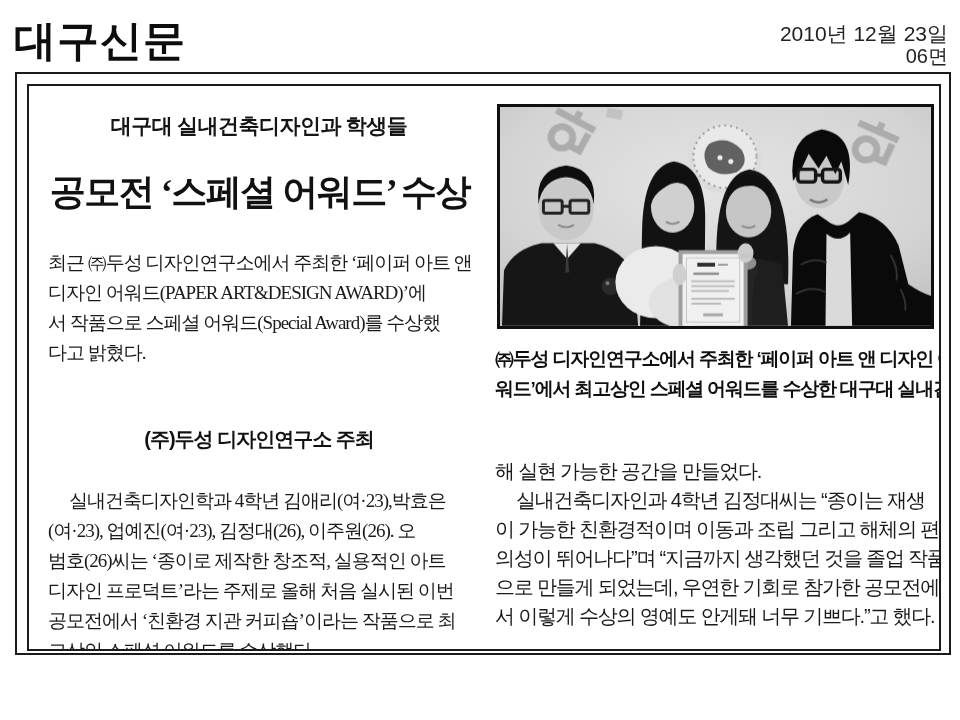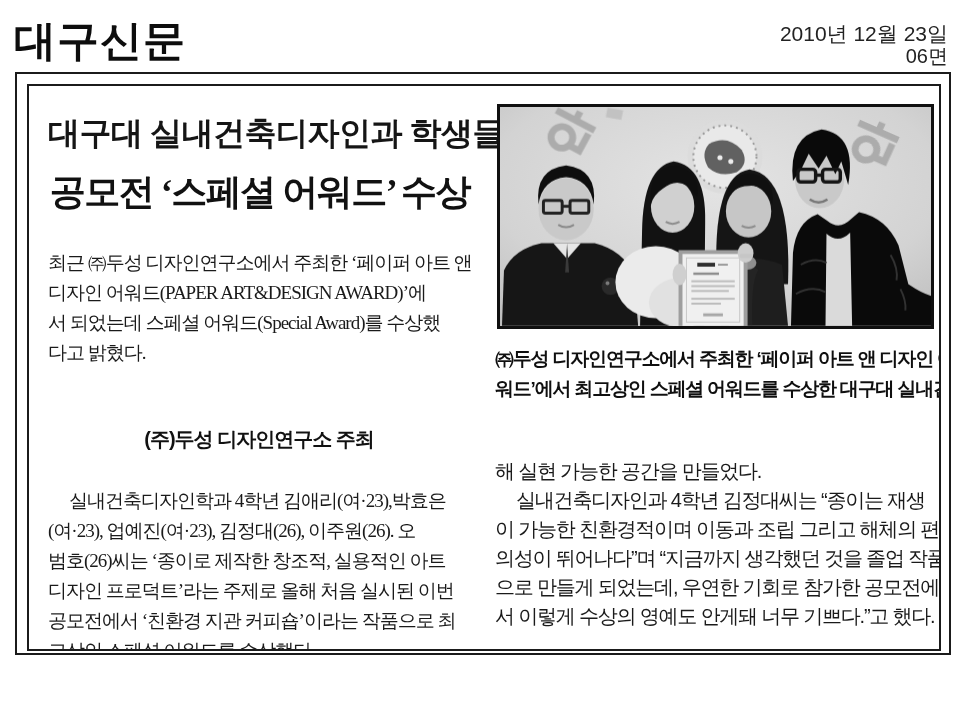--- a/index.html
+++ b/index.html
@@ -33,21 +33,21 @@
     position:absolute;left:10px;top:10px;right:8px;bottom:2px;
     border:2px solid #1b1b1b;overflow:hidden;
   }
 
   
   .col-left{position:absolute;left:19px;top:0;width:422px;height:100%;}
   .col-right{position:absolute;left:466px;top:0;width:446px;height:100%;}
 
   .headline-kicker{
     position:absolute;top:26px;width:100%;text-align:center;
-    font-size:32px;font-weight:600;letter-spacing:-0.5px;color:#151515;
+    font-size:21px;font-weight:600;letter-spacing:-0.5px;color:#151515;
     white-space:nowrap;
   }
   .headline-main{
     position:absolute;top:82px;width:100%;text-align:right;
     font-size:36px;font-weight:600;letter-spacing:-1.5px;color:#111;
     white-space:nowrap;
   }
   .para{position:absolute;left:0;width:100%;}
   .para .ln{white-space:nowrap;overflow:visible;}
   .para1{top:162px;font-size:19px;line-height:30px;letter-spacing:-1px;}
@@ -87,21 +87,21 @@
 <div class="outer-box">
   <div class="inner-box">
 
     <div class="col-left">
       <div class="headline-kicker serif">대구대 실내건축디자인과 학생들</div>
       <div class="headline-main serif">공모전 ‘스페셜 어워드’ 수상</div>
 
       <div class="para para1 serif">
         <div class="ln">최근 ㈜두성 디자인연구소에서 주최한 ‘페이퍼 아트 앤</div>
         <div class="ln">디자인 어워드(PAPER ART&amp;DESIGN AWARD)’에</div>
-        <div class="ln">서 되었는데 스페셜 어워드(Special Award)를 수상했</div>
+        <div class="ln">서 작품으로 스페셜 어워드(Special Award)를 수상했</div>
         <div class="ln">다고 밝혔다.</div>
       </div>
 
       <div class="subheading gothic">(주)두성 디자인연구소 주최</div>
 
       <div class="para para2 serif">
         <div class="ln indent">실내건축디자인학과  4학년  김애리(여·23),박효은</div>
         <div class="ln">(여·23), 업예진(여·23), 김정대(26), 이주원(26). 오</div>
         <div class="ln">범호(26)씨는 ‘종이로 제작한 창조적, 실용적인 아트</div>
         <div class="ln">디자인 프로덕트’라는 주제로 올해 처음 실시된 이번</div>

